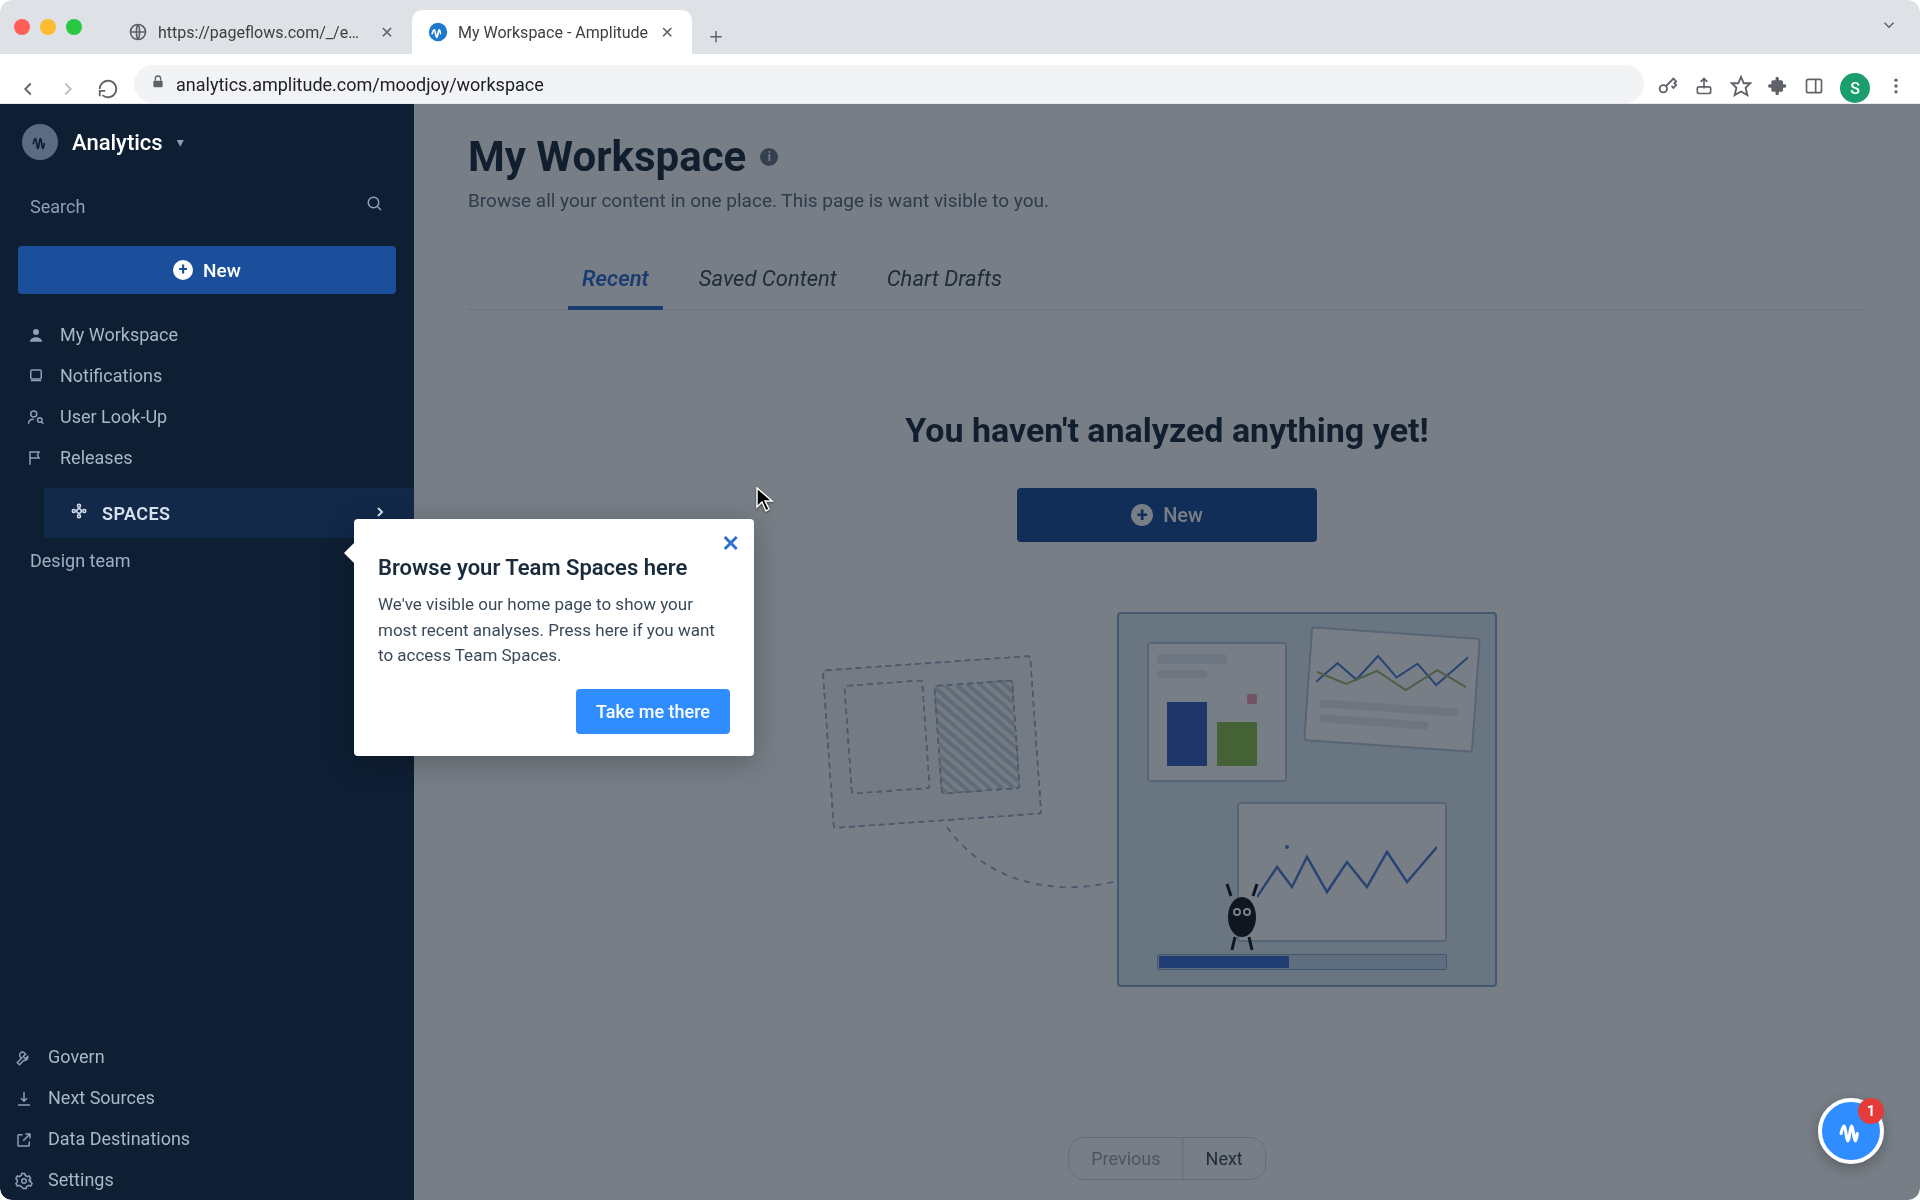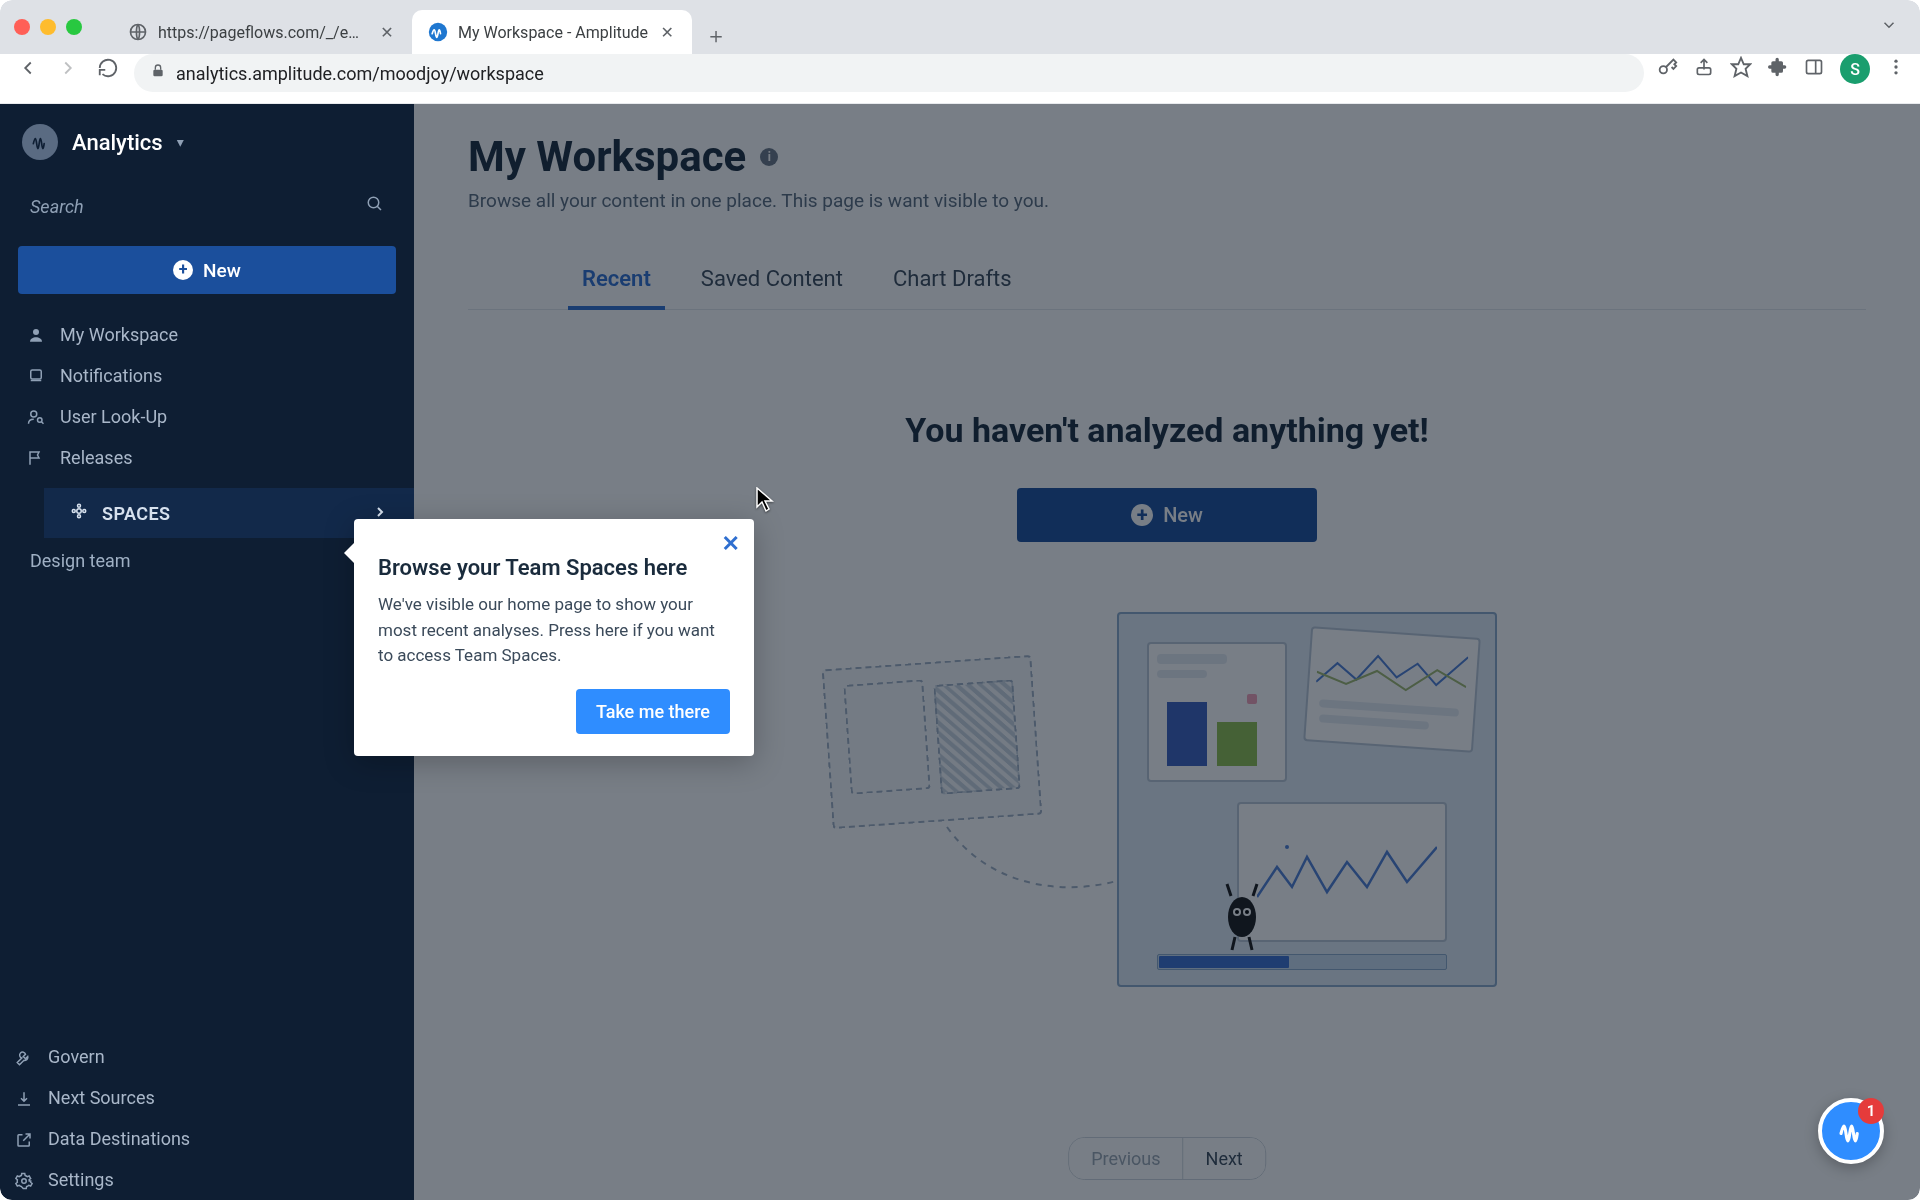--- a/index.html
+++ b/index.html
@@ -17,38 +17,38 @@
 .tab { display: flex; align-items: center; gap: 10px; padding: 0 16px; height: 44px; min-width: 280px; max-width: 300px; border-radius: 10px 10px 0 0; font-size: 16px; color: #3c4043; position: relative; }
 .tab.inactive { background: transparent; }
 .tab.active { background: #fff; }
 .tab .favicon { width: 20px; height: 20px; display: flex; align-items: center; justify-content: center; }
 .tab .title { overflow: hidden; white-space: nowrap; text-overflow: ellipsis; flex: 1; }
 .tab .close { width: 18px; height: 18px; display: flex; align-items: center; justify-content: center; color: #5f6368; font-size: 16px; }
 .newtab { width: 36px; height: 36px; display: flex; align-items: center; justify-content: center; color: #5f6368; font-size: 22px; margin-left: 6px; }
 .titlebar .spacer { flex: 1; }
 .dropdown-caret { color: #5f6368; font-size: 18px; padding: 0 8px; }
 
-.addrbar { height: 50px; background: #fff; display: flex; align-items: flex-start; padding: 0 14px; gap: 12px; border-bottom: 1px solid #e8eaed; }
+.addrbar { height: 50px; background: #fff; display: flex; align-items: flex-end; padding: 0 14px; gap: 12px; border-bottom: 1px solid #e8eaed; }
 .nav-icon { width: 28px; height: 28px; display: flex; align-items: center; justify-content: center; color: #5f6368; }
 .nav-icon.disabled { opacity: .4; }
 .omnibox { flex: 1; height: 38px; background: #f1f3f4; border-radius: 20px; display: flex; align-items: center; padding: 0 16px; gap: 10px; color: #202124; font-size: 18px; }
 .omnibox .lock { color: #5f6368; font-size: 16px; }
 .right-icons { display: flex; align-items: center; gap: 16px; color: #5f6368; }
 .avatar-badge { width: 30px; height: 30px; border-radius: 50%; background: #1a9e6e; color: #fff; display: flex; align-items: center; justify-content: center; font-size: 16px; font-weight: 500; }
 
 
 .app { flex: 1; display: flex; min-height: 0; position: relative; }
 .sidebar { width: 414px; background: #0e1e33; color: #cfd8e3; display: flex; flex-direction: column; font-size: 18px; }
 .sb-header { display: flex; align-items: center; gap: 14px; padding: 20px 22px 14px; }
 .sb-logo { width: 36px; height: 36px; border-radius: 50%; background: #5a6b82; display: flex; align-items: center; justify-content: center; }
 .sb-logo svg { width: 20px; height: 20px; }
 .sb-title { color: #fff; font-size: 22px; font-weight: 500; }
 .sb-caret { color: #8fa0b5; font-size: 14px; }
 .sb-search { margin: 10px 18px 0; height: 44px; display: flex; align-items: center; justify-content: space-between; padding: 0 12px; border-radius: 4px; color: #8fa0b5; }
-.sb-search input { background: transparent; border: none; outline: none; color: #cfd8e3; font-size: 18px; width: 80%; font-style: italic; }
+.sb-search input { background: transparent; border: none; outline: none; color: #cfd8e3; font-size: 18px; width: 80%; }
 .sb-search input::placeholder { color: #8fa0b5; }
 .btn-new { margin: 18px 18px 10px; height: 48px; background: #1b4f9c; color: #fff; border: none; border-radius: 4px; font-size: 19px; font-weight: 500; display: flex; align-items: center; justify-content: center; gap: 10px; }
 .btn-new .plus-circle { width: 20px; height: 20px; border-radius: 50%; background: #fff; color: #1b4f9c; display: flex; align-items: center; justify-content: center; font-size: 16px; font-weight: 700; line-height: 1; }
 .sb-list { padding: 10px 0; }
 .sb-item { display: flex; align-items: center; gap: 14px; padding: 10px 26px; color: #a9b7c9; cursor: pointer; }
 .sb-item .ic { width: 20px; display: flex; justify-content: center; color: #8fa0b5; }
 .sb-section { display: flex; align-items: center; justify-content: space-between; padding: 14px 26px; background: #12294a; color: #d7e1ee; font-weight: 600; letter-spacing: .4px; cursor: pointer; margin-left: 44px; }
 .sb-section .left { display: flex; align-items: center; gap: 14px; }
 .sb-sub { padding: 12px 26px 12px 30px; color: #9fb0c4; }
 .sb-spacer { flex: 1; }
@@ -56,21 +56,21 @@
 
 .main { flex: 1; background: #fff; position: relative; overflow: hidden; }
 .overlay { position: absolute; inset: 0; background: rgba(10,20,35,.55); pointer-events: none; }
 .content { padding: 28px 54px 0; }
 .page-title-row { display: flex; align-items: center; gap: 14px; }
 .page-title { font-size: 42px; font-weight: 700; color: #1a2b3c; }
 .info-dot { width: 18px; height: 18px; border-radius: 50%; background: #6b7785; color: #fff; display: flex; align-items: center; justify-content: center; font-size: 12px; font-weight: 700; }
 .page-sub { margin-top: 8px; color: #5a6b7d; font-size: 19px; }
 
 .tabsrow { display: flex; gap: 42px; margin-top: 40px; border-bottom: 1px solid #e2e6ea; padding-left: 110px; }
-.ptab { padding: 14px 4px 18px; font-size: 22px; color: #3b4a5a; cursor: pointer; position: relative; }
+.ptab { padding: 14px 4px 18px; font-size: 22px; color: #3b4a5a; cursor: pointer; position: relative; font-style: italic; }
 .ptab.active { color: #2f6fd0; font-weight: 600; }
 .ptab.active::after { content: ""; position: absolute; left: -10px; right: -10px; bottom: -1px; height: 4px; background: #2f6fd0; }
 
 .empty { text-align: center; margin-top: 100px; }
 .empty h2 { font-size: 34px; font-weight: 700; color: #1a2b3c; }
 .empty p { margin-top: 14px; color: #6b7785; font-size: 19px; }
 .empty .btn-new2 { margin: 38px auto 0; width: 300px; height: 54px; background: #1b4f9c; color: #fff; border: none; border-radius: 4px; font-size: 20px; font-weight: 500; display: flex; align-items: center; justify-content: center; gap: 10px; }
 
 .illus { margin: 50px auto 0; width: 700px; height: 380px; position: relative; }
 .card { position: absolute; background: #fff; border: 2px solid #b8c6d6; border-radius: 4px; }

